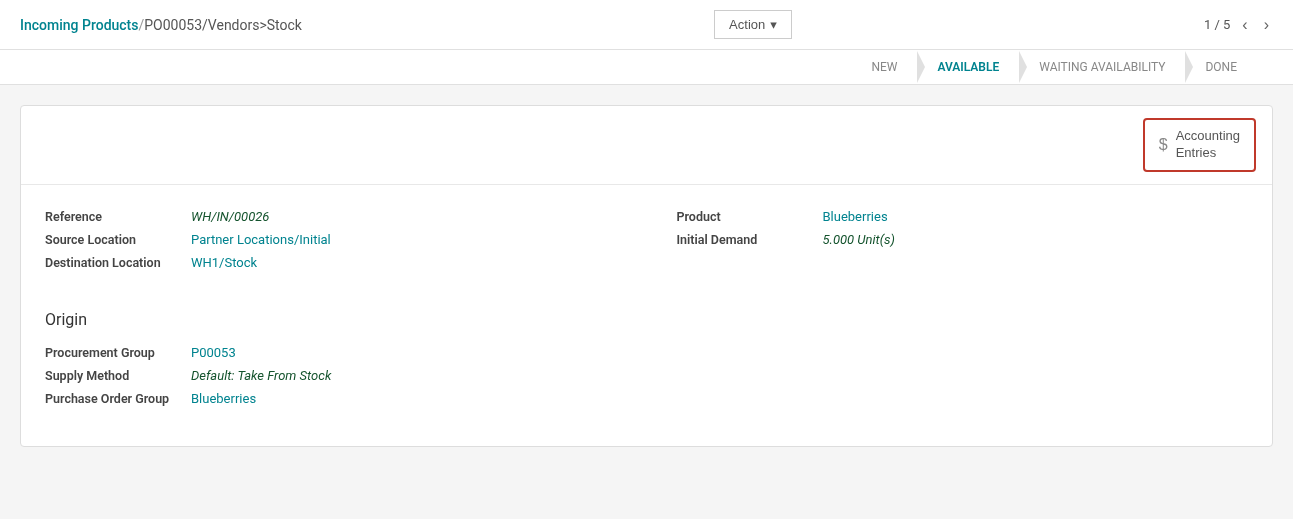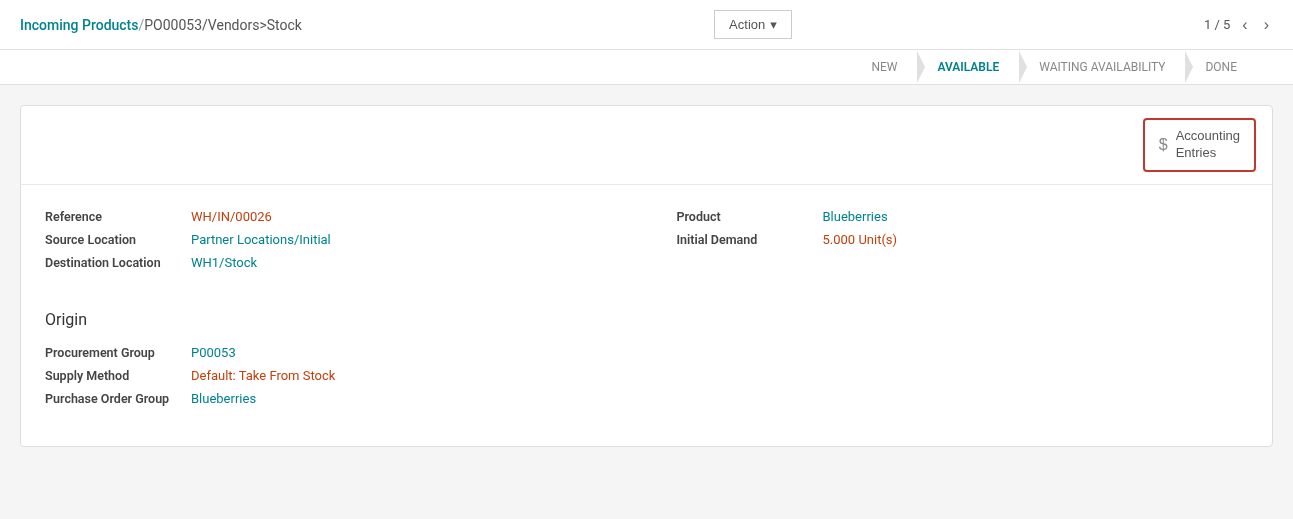--- a/index.html
+++ b/index.html
@@ -176,22 +176,23 @@
     }
 
     .form-label {
       font-weight: 600;
       color: #444;
       min-width: 130px;
       font-size: 12.5px;
     }
 
     .form-value {
-      color: #c2410c;
-      font-size: 13px;
+      color: #14532d;
+      font-size: 13px;
+      font-style: italic;
     }
 
     .form-value-link {
       color: #00838f;
       cursor: pointer;
       font-size: 13px;
     }
 
     .section-title {
       font-size: 16px;

